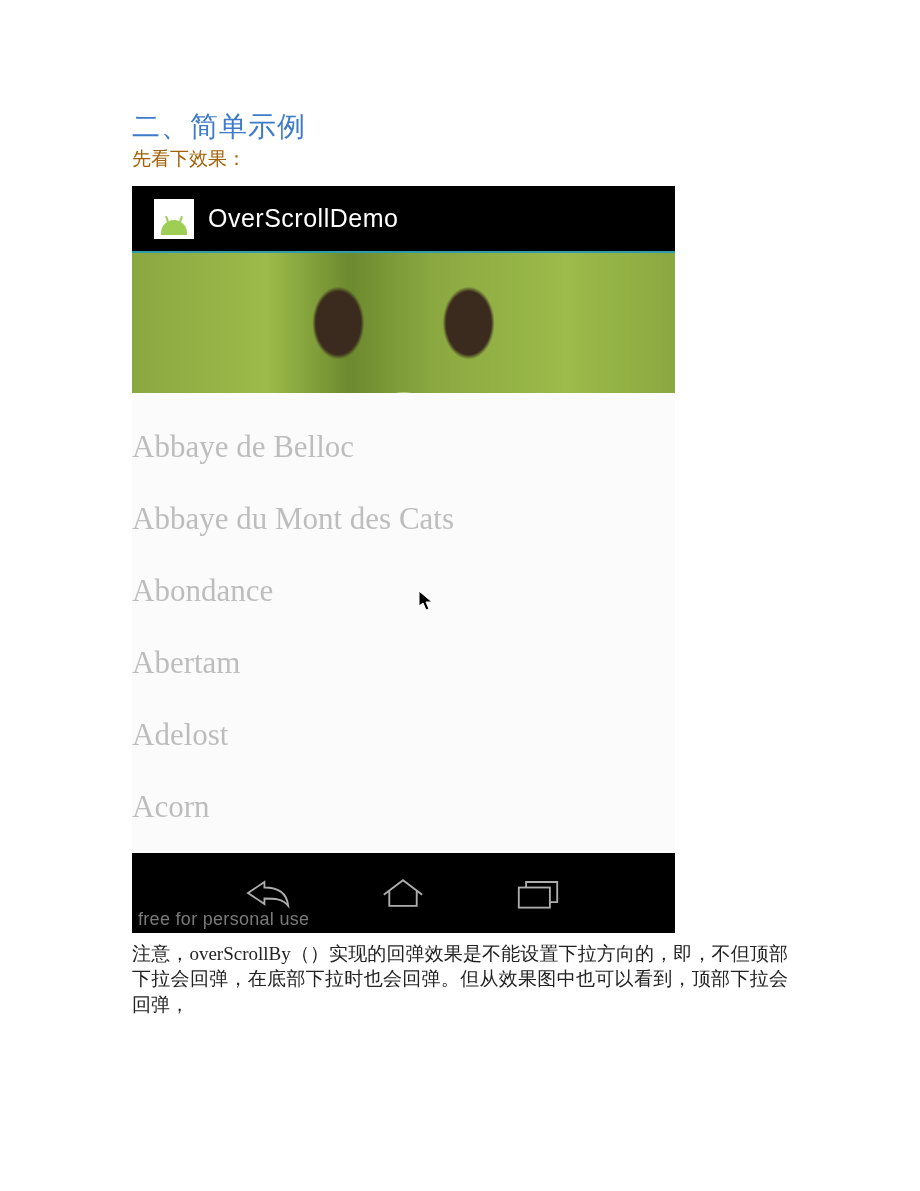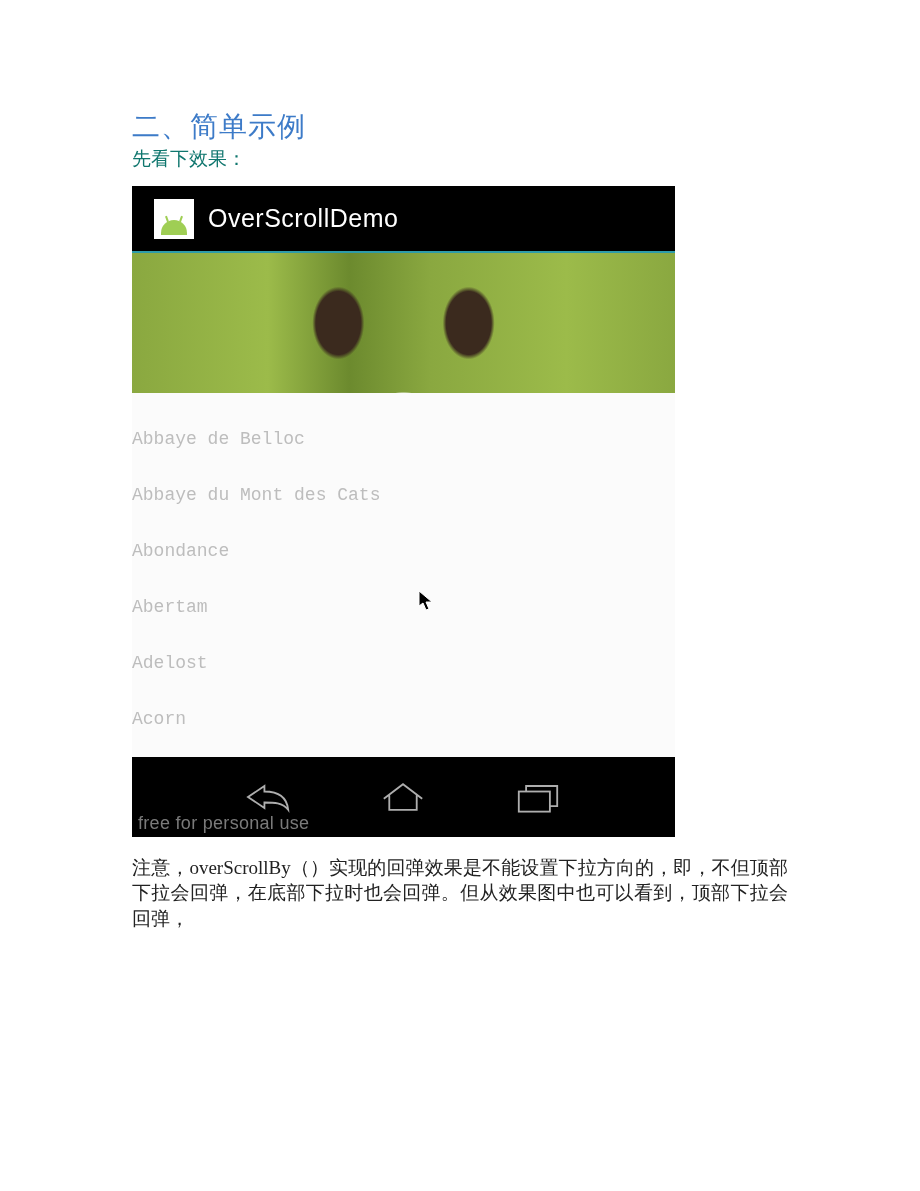--- a/index.html
+++ b/index.html
@@ -13,28 +13,28 @@
     padding: 108px 132px 120px 132px;
   }
   .section-heading {
     font-size: 28px;
     color: #3d7bc8;
     font-weight: 400;
     letter-spacing: 1px;
   }
   .intro-text {
     font-size: 19px;
-    color: #0f766e;
+    color: #a16207;
     margin-bottom: 14px;
   }
   .demo-shot {
     width: 543px;
     background: #ef4444;
     position: relative;
-    margin-bottom: 18px;
+    margin-bottom: 8px;
   }
   .status-bar {
     height: 65px;
     background: #000;
     display: flex;
     align-items: center;
     position: relative;
   }
   .app-icon {
     width: 40px;
@@ -84,22 +84,22 @@
       linear-gradient(90deg, #8aa840 0%, #9cbb4a 25%, #6c8a2e 40%, #8aa840 55%, #9cbb4a 80%, #8aa840 100%);
     position: relative;
     overflow: hidden;
   }
   .list-area {
     padding: 18px 0 10px 0;
     background: #fbfbfb;
   }
   .list-item {
     color: #bdbdbd;
-    font-size: 18px;
-    font-family: Liberation Mono, monospace;
+    font-size: 31px;
+    font-family: Liberation Serif, serif;
     font-weight: 400;
     padding: 18px 0;
     padding-left: 0;
   }
   .cursor {
     position: absolute;
     left: 286px;
     top: 404px;
     width: 17px;
     height: 22px;

